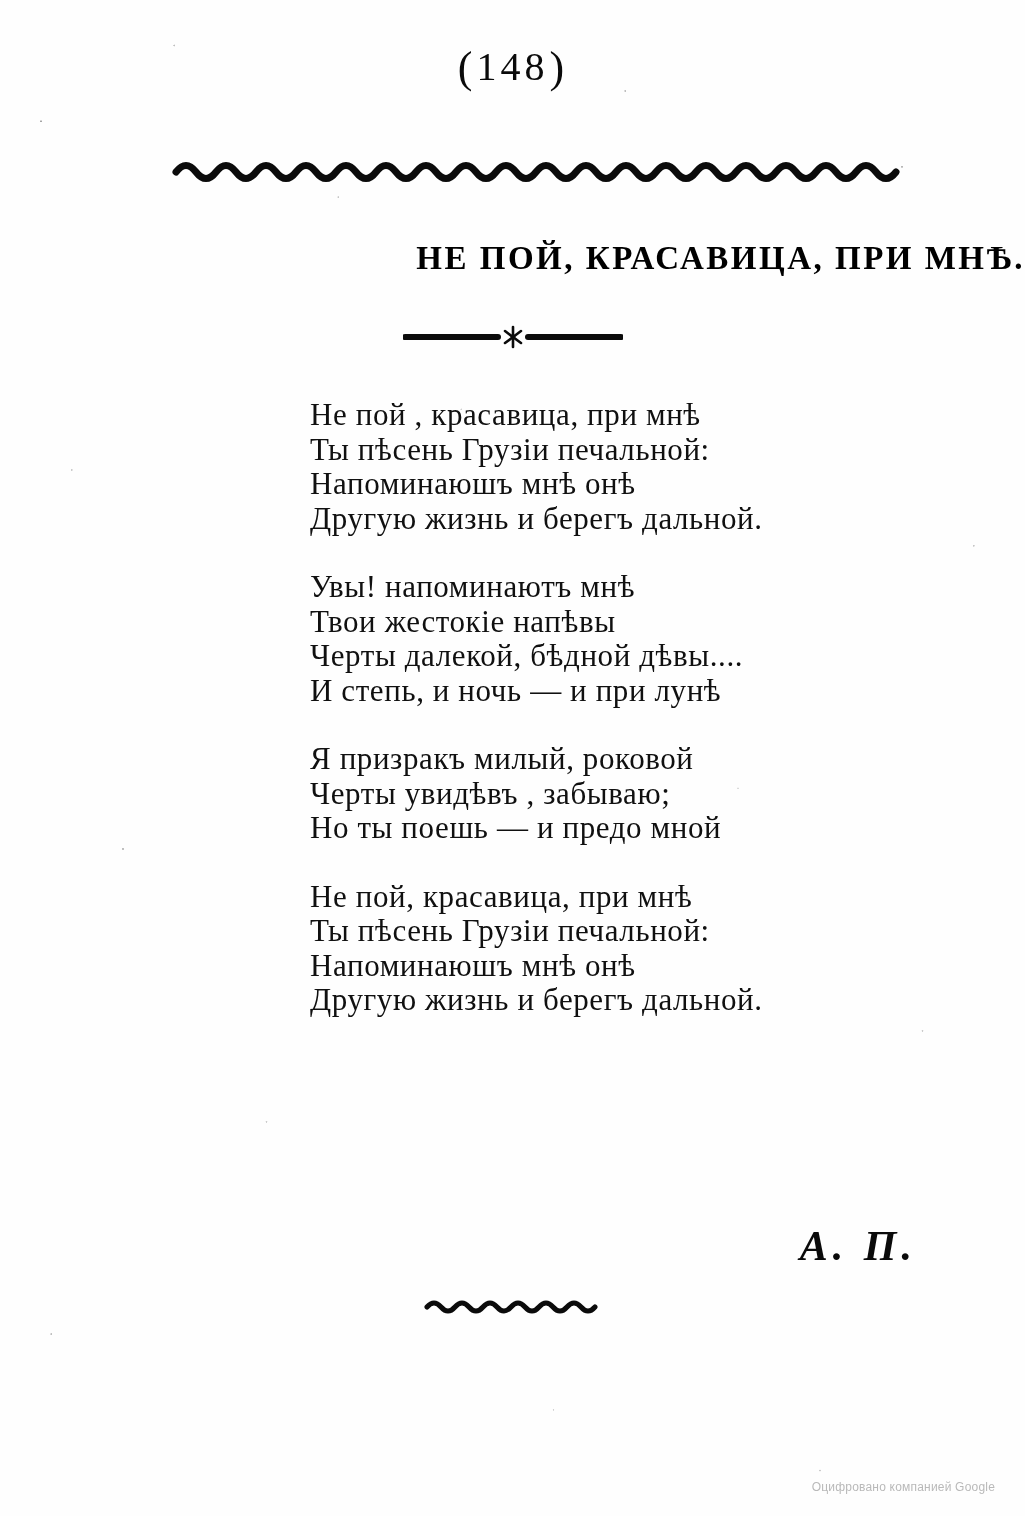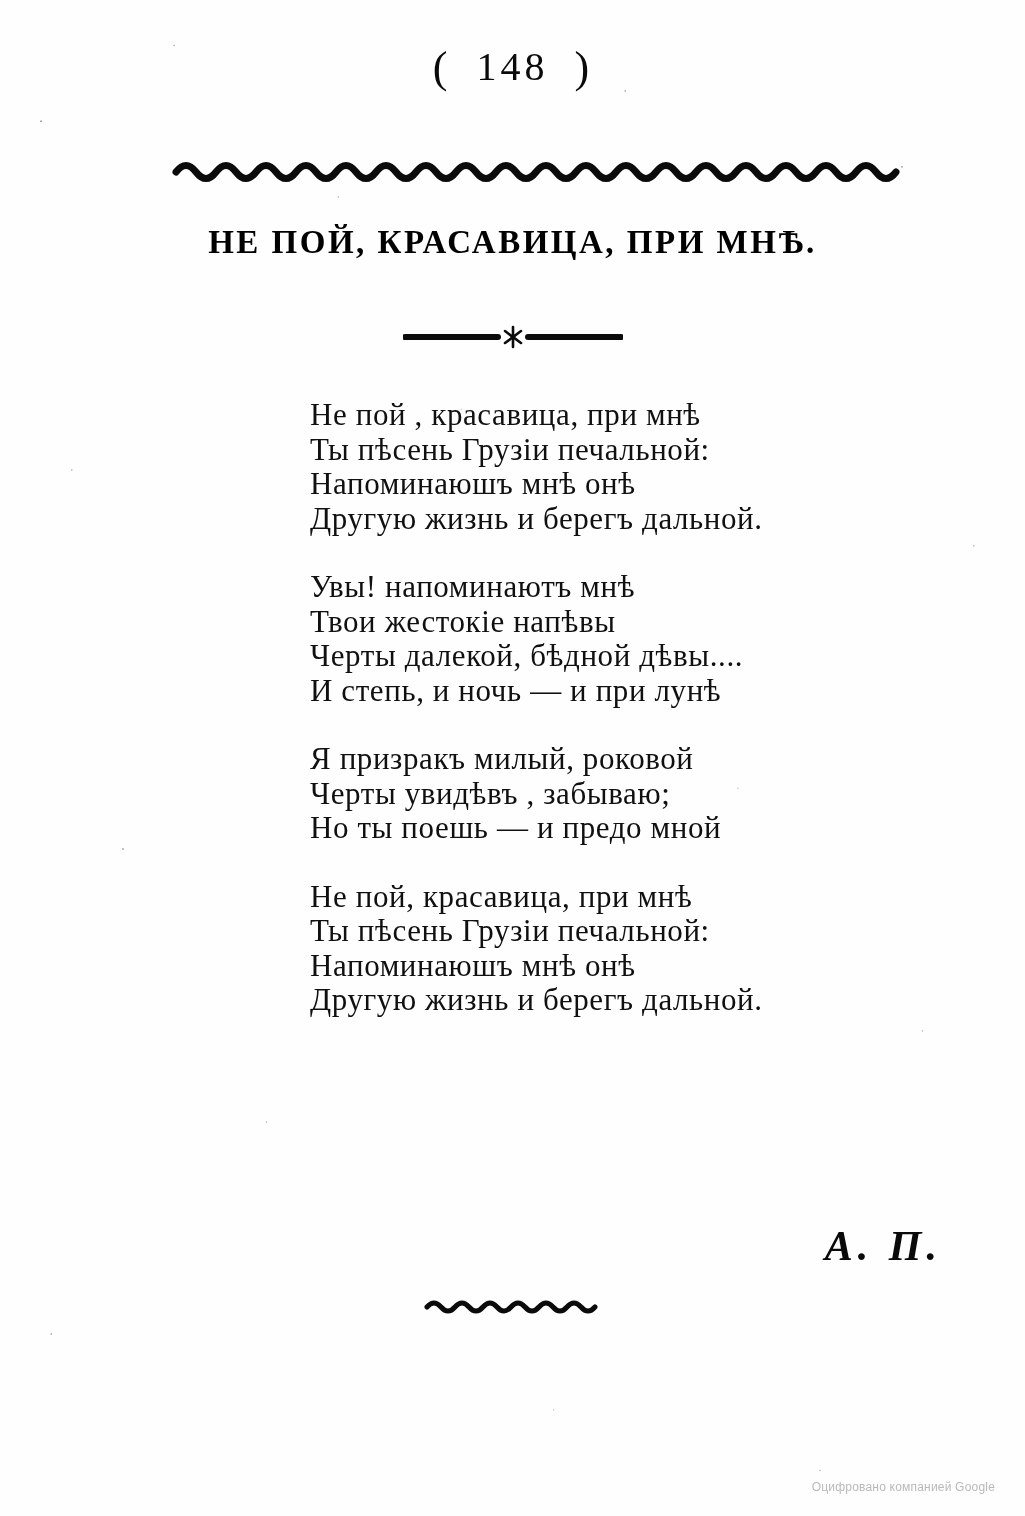--- a/index.html
+++ b/index.html
@@ -48,37 +48,37 @@
     font-size: 40px;
     letter-spacing: 3px;
     font-family: "Liberation Serif", serif;
   }
   .page-number .paren {
     font-size: 44px;
     vertical-align: -2px;
   }
   .page-number .num {
     letter-spacing: 4px;
-    margin: 0 26px;
+    margin: 0 1px;
   }
 
   .rule-wave-top {
     position: absolute;
     top: 152px;
     left: 172px;
     width: 760px;
     height: 36px;
   }
 
   .poem-title {
     position: absolute;
-    top: 224px;
-    left: 0;
-    width: 100%;
-    text-align: center;
+    top: 240px;
+    left: 0;
+    width: 100%;
+    text-align: right;
     font-size: 33px;
     font-weight: bold;
     letter-spacing: 2.5px;
     font-family: "Liberation Serif", serif;
     color: #000;
   }
 
   .rule-star {
     position: absolute;
     top: 322px;
@@ -104,21 +104,21 @@
     color: #101010;
     font-family: "Liberation Serif", serif;
   }
 
   .signature {
     position: absolute;
     top: 1222px;
     left: 0;
     width: 100%;
     text-align: right;
-    padding-right: 83px;
+    padding-right: 108px;
     box-sizing: border-box;
     font-size: 42px;
     font-style: italic;
     font-weight: bold;
     letter-spacing: 5px;
     font-family: "Liberation Serif", serif;
   }
 
   .rule-wave-bottom {
     position: absolute;

